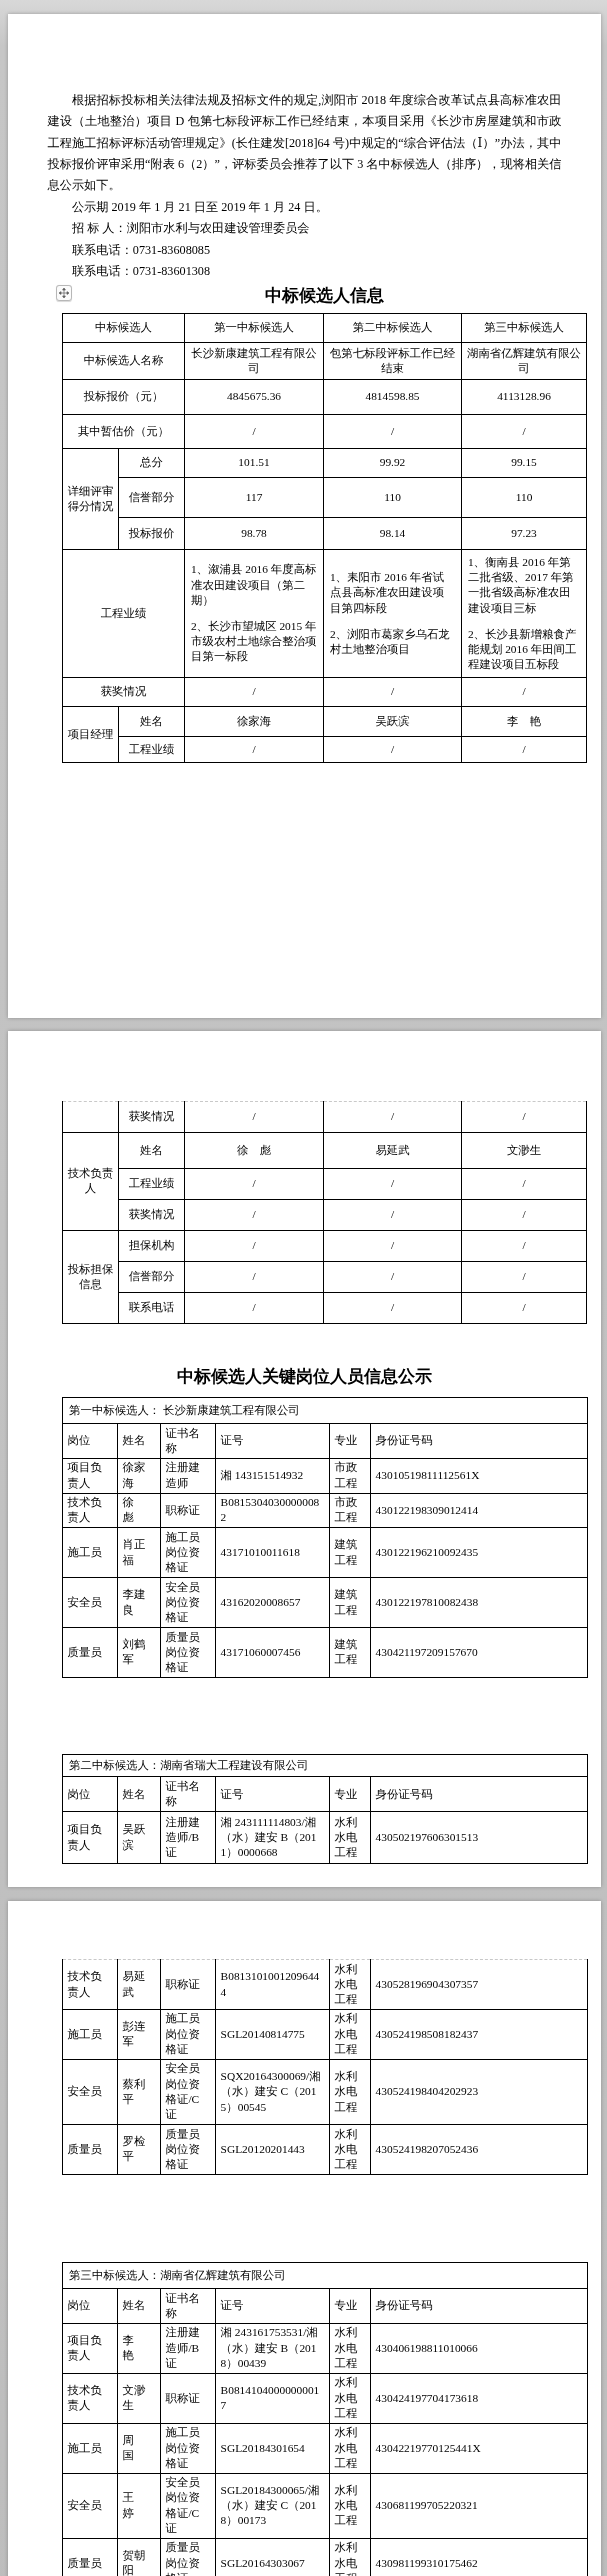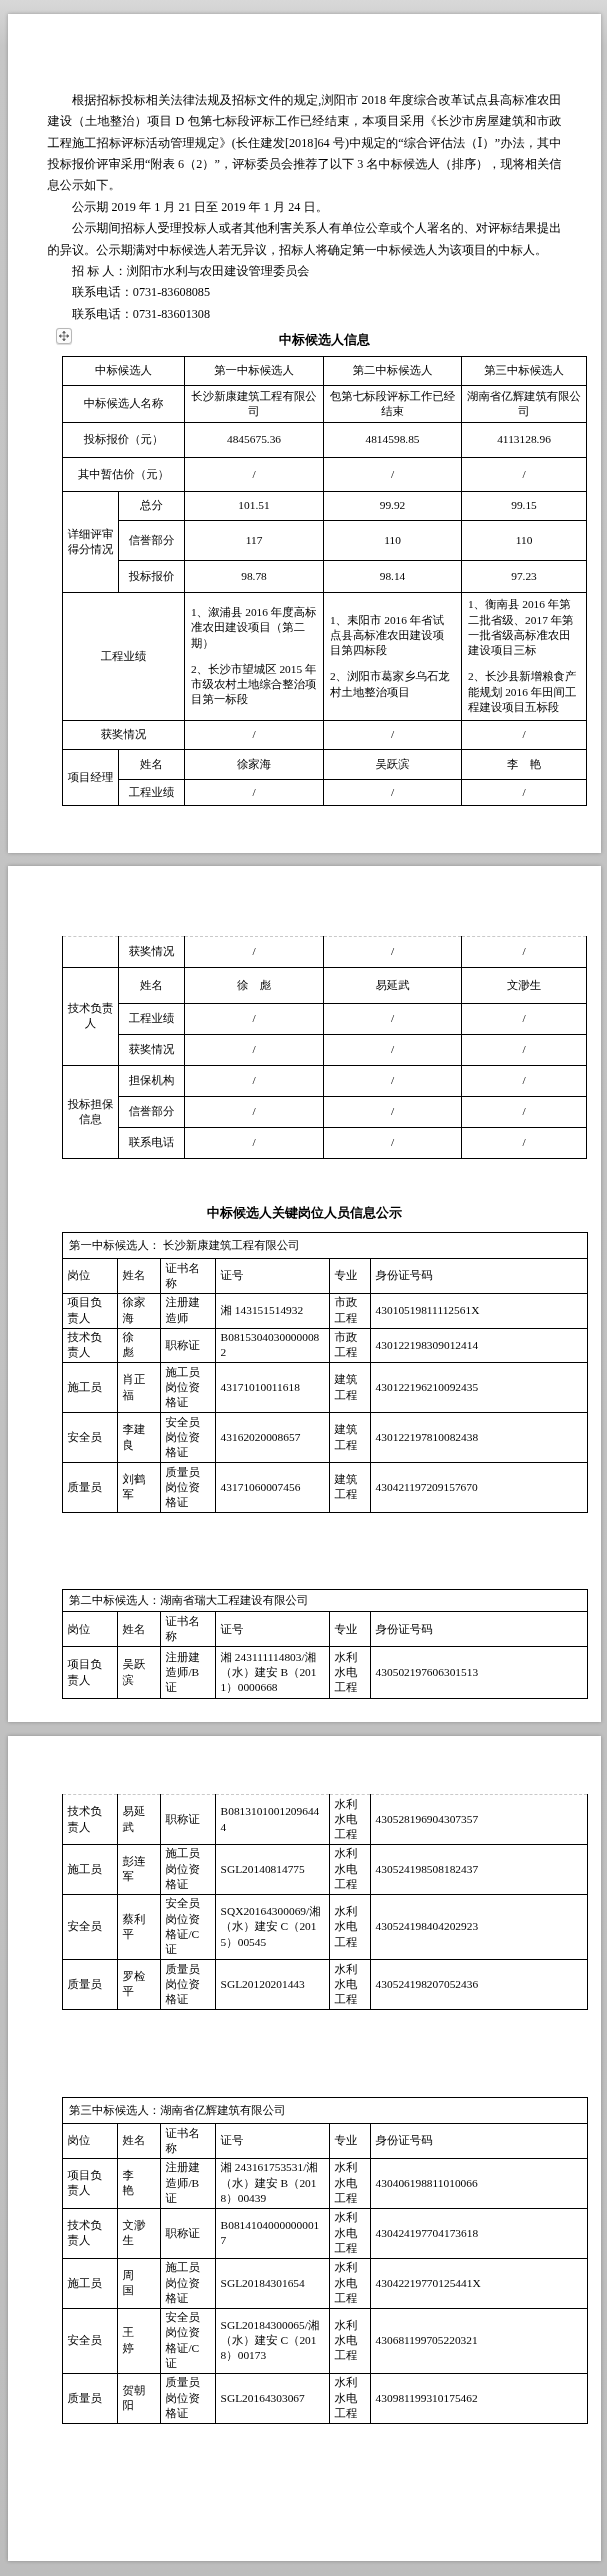--- a/index.html
+++ b/index.html
@@ -9,27 +9,27 @@
     font-family:"Liberation Serif","DejaVu Serif",serif;
     color:#000;
   }
   .canvas{width:608px;padding:13.7px 0 14.5px 0;background:linear-gradient(#d8d8d8 0px,#c6c6c6 46px,#bdbdbd 100%);}
   .page{
     width:593px;margin:0 auto 13.7px auto;background:#ffffff;
     position:relative;overflow:hidden;box-sizing:border-box;
     box-shadow:0 0 3.8px rgba(0,0,0,0.28);
   }
   .page:last-child{margin-bottom:0;}
-  .page1{height:839px;padding:76px 39px 16px 40px;}
+  .page1{height:1004px;padding:76px 39px 16px 40px;}
   .page2{height:856px;padding:70px 39px 0 40px;}
   .page3{height:825px;padding:58px 39px 0 40px;}
   p.para{margin:0;font-size:12.2px;line-height:21.4px;text-indent:2em;text-align:justify;}
   p.cline{margin:0;font-size:12.2px;line-height:21.4px;text-indent:2em;}
   .tbl-title{position:relative;width:525px;margin:4.6px 0 6.1px 14.5px;}
-  h3.center-title{margin:0;font-size:13px;font-weight:bold;text-align:center;line-height:20px;}
+  h3.center-title{margin:0;font-size:17px;font-weight:bold;text-align:center;line-height:20px;font-family:Liberation Mono, monospace;}
   .move-handle{
     position:absolute;left:-6.1px;top:-1.5px;width:16px;height:16px;
     border:0.8px solid #b7b7b7;border-radius:3.1px;background:#fbfbfb;
     display:flex;align-items:center;justify-content:center;box-sizing:border-box;
     box-shadow:0 0.8px 0.8px rgba(0,0,0,0.15);
   }
   table{border-collapse:collapse;table-layout:fixed;width:525px;margin-left:14.5px;}
   table.framed{border:1.5px solid #000;}
   td,th{border:0.8px solid #000;font-weight:normal;vertical-align:middle;
         font-size:11.4px;line-height:15.3px;padding:1.5px 3.1px;overflow:hidden;box-sizing:border-box;}
@@ -44,21 +44,20 @@
   .num{word-break:break-all;}
 </style>
 </head>
 <body>
 
 <div class="canvas">
 
   <div class="page page1">
     <p class="para">根据招标投标相关法律法规及招标文件的规定,浏阳市 2018 年度综合改革试点县高标准农田建设（土地整治）项目 D 包第七标段评标工作已经结束，本项目采用《长沙市房屋建筑和市政工程施工招标评标活动管理规定》(长住建发[2018]64 号)中规定的“综合评估法（Ⅰ）”办法，其中投标报价评审采用“附表 6（2）”，评标委员会推荐了以下 3 名中标候选人（排序），现将相关信息公示如下。</p>
     <p class="para">公示期 2019 年 1 月 21 日至 2019 年 1 月 24 日。</p>
-    <p class="para">公示期间招标人受理投标人或者其他利害关系人有单位公章或个人署名的、对评标结果提出的异议。公示期满对中标候选人若无异议，招标人将确定第一中标候选人为该项目的中标人。</p>
     <p class="cline">招 标 人：浏阳市水利与农田建设管理委员会</p>
     <p class="cline">联系电话：0731-83608085</p>
     <p class="cline">联系电话：0731-83601308</p>
 
     <div class="tbl-title">
       <span class="move-handle">
         <svg width="10" height="10" viewBox="0 0 16 16">
           <g stroke="#5a5a5a" stroke-width="1.1" fill="#5a5a5a">
             <line x1="8" y1="3" x2="8" y2="13"></line>
             <line x1="3" y1="8" x2="13" y2="8"></line>

